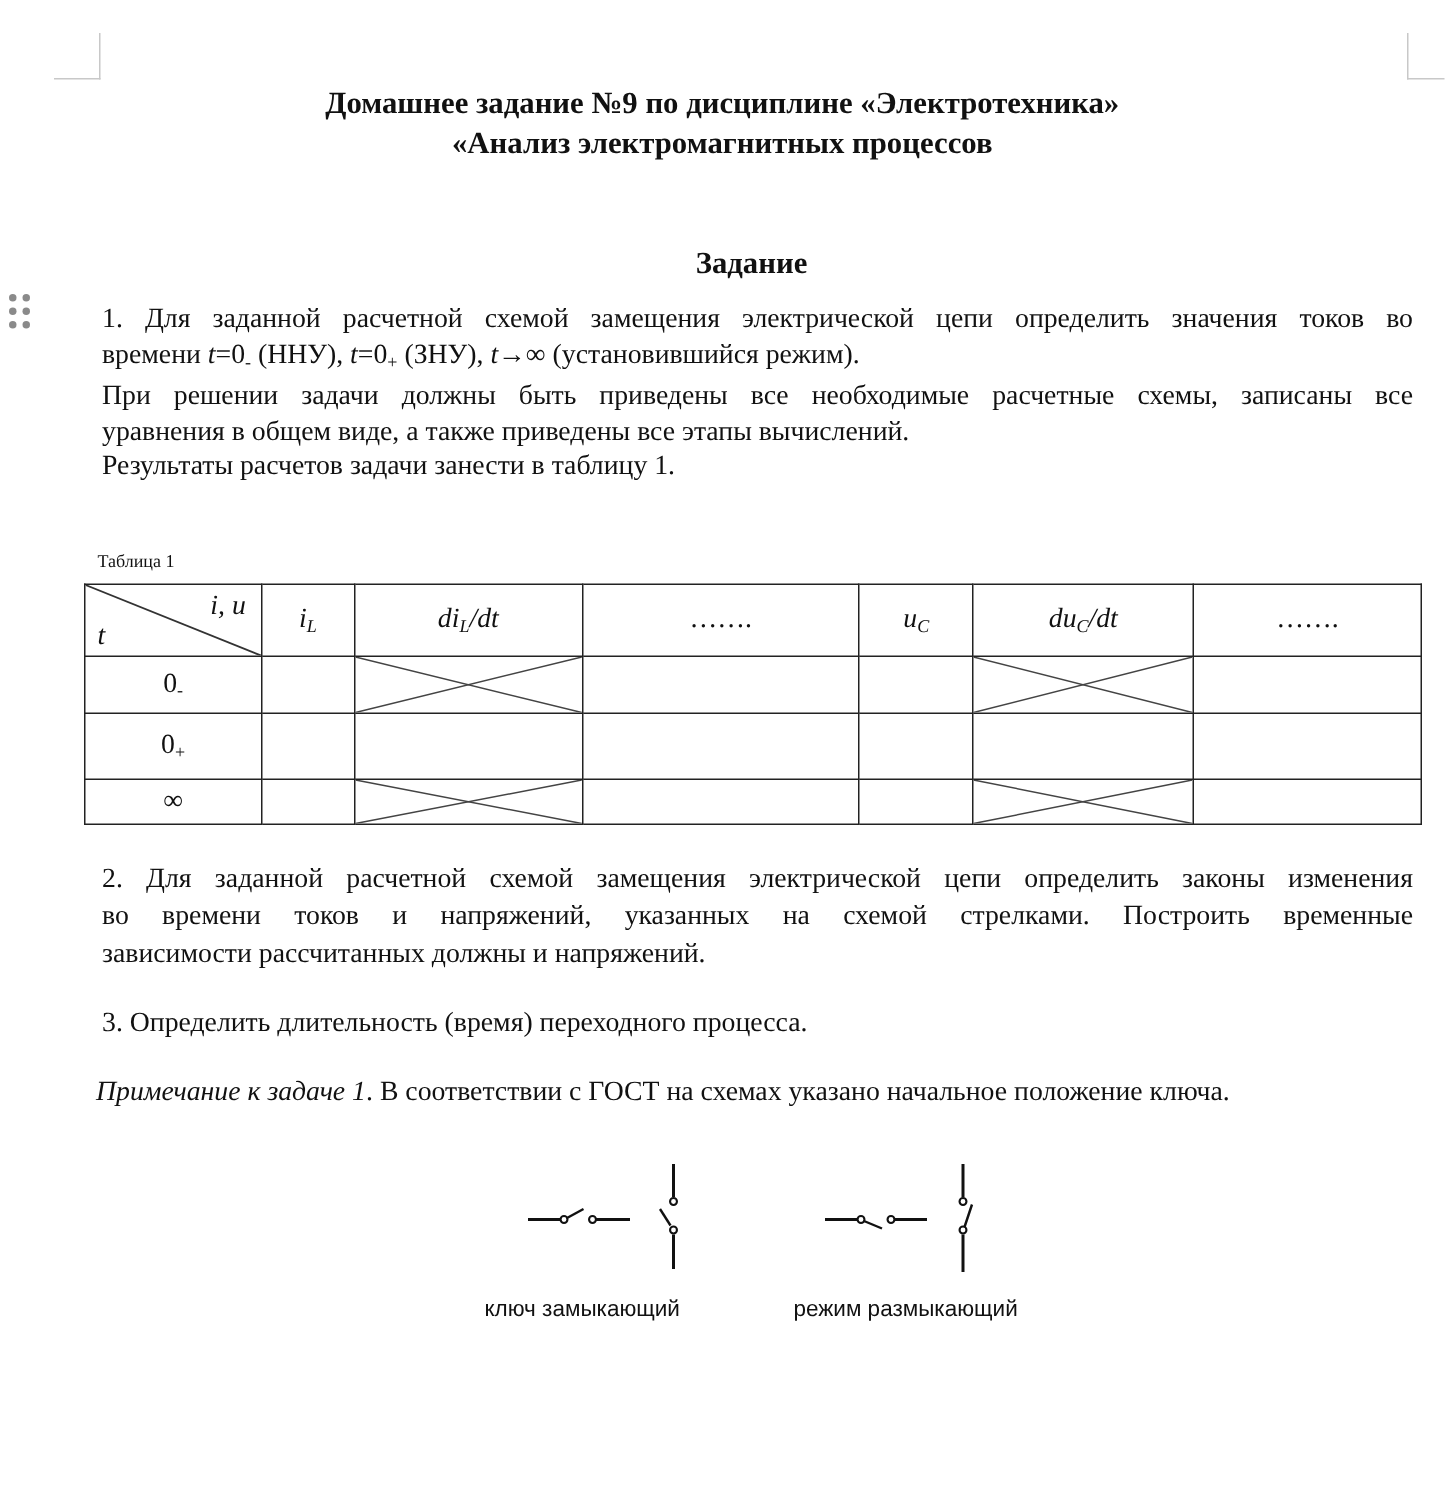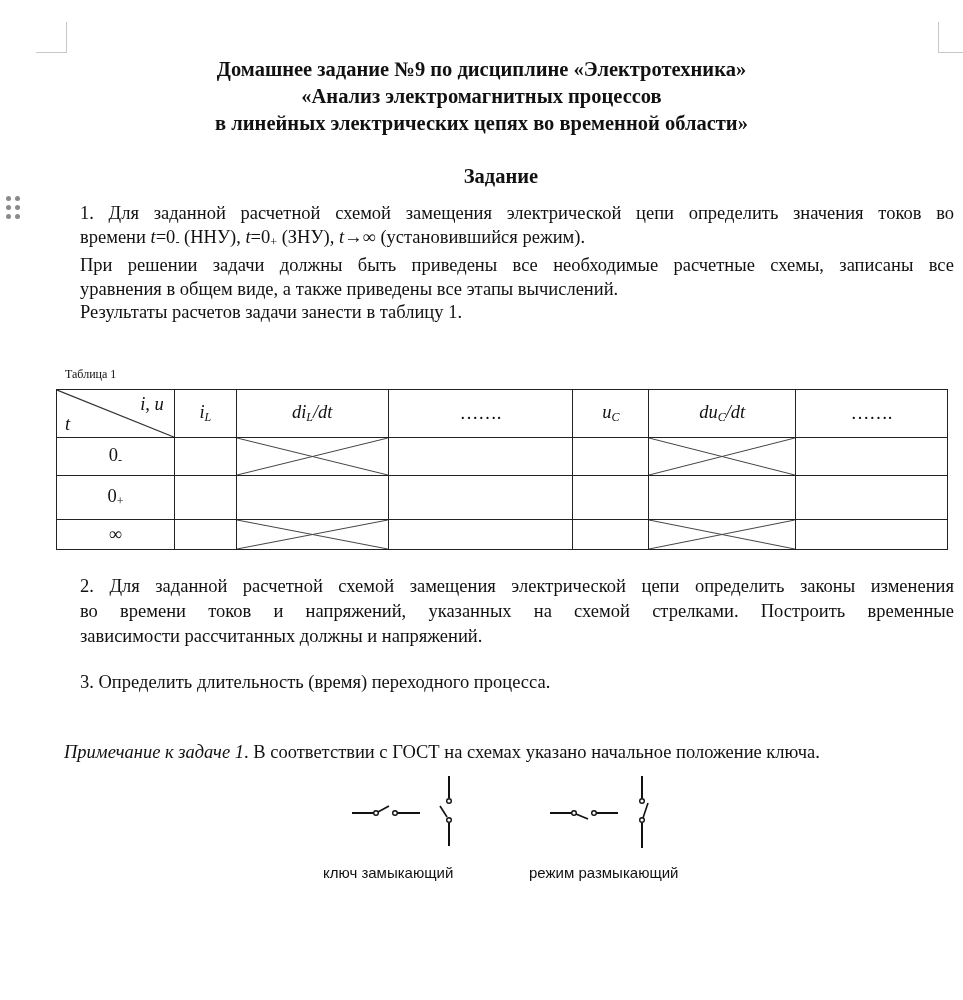--- a/index.html
+++ b/index.html
@@ -7,41 +7,41 @@
          font-family:"Liberation Serif", serif; color:#111; }
   .corner { position:absolute; border-color:#c8c8c8; border-style:solid; border-width:0; }
   .corner-tl { left:36px; top:22px; width:30px; height:30px; border-right-width:1px; border-bottom-width:1px; }
   .corner-tr { left:938px; top:22px; width:30px; height:30px; border-left-width:1px; border-bottom-width:1px; }
   .drag-handle { position:absolute; left:6px; top:196px; width:16px; height:28px; cursor:grab; }
   .drag-handle span { position:absolute; width:5px; height:5px; border-radius:50%; background:#8a8a8a; }
   .title { position:absolute; left:0; width:963px; text-align:center; top:56px;
            font-weight:bold; font-size:20.5px; line-height:27px; }
   .task-heading { position:absolute; left:0; width:1002px; text-align:center; top:165px;
                   font-weight:bold; font-size:20.5px; }
-  .para { position:absolute; left:80px; width:874px; font-size:18.5px; line-height:23.5px; text-align:justify; }
+  .para { position:absolute; left:68px; width:874px; font-size:18.5px; line-height:23.5px; text-align:justify; }
   .para p { margin:0; }
   .p1 { top:202px; }
   .line-j { text-align-last:justify; }
   .table-caption { position:absolute; left:65px; top:367px; font-size:12px; }
   table.t1 { position:absolute; left:56px; top:389px; width:892px; border-collapse:collapse;
              font-size:18.5px; }
   table.t1 td { border:1px solid #222; padding:0; text-align:center; position:relative;margin-top:42px; }
   .hdr td { height:47px; }
   .r1 td { height:37px; }
   .r2 td { height:43px; }
   .r3 td { height:29px; }
   .diag-cell { position:relative; }
   .diag-cell svg, .cross svg { position:absolute; left:0; top:0; width:100%; height:100%; }
   .iu { position:absolute; right:10px; top:4px; font-style:italic; }
   .tlabel { position:absolute; left:8px; bottom:2px; font-style:italic; }
   .it { font-style:italic; }
   sub.s { font-size:12px; vertical-align:-3px; }
   .p2 { top:574px; line-height:25px; }
   .p3 { top:671px; }
-  .note { position:absolute; left:64px; top:742px; font-size:18.5px; }
+  .note { position:absolute; left:64px; top:718px; font-size:18.5px; }
   .note .em { font-style:italic; }
   .switch-fig { position:absolute; top:776px; }
   .sw-label { position:absolute; top:864px; font-size:15px; font-family:Liberation Sans, sans-serif; }
 </style>
 </head>
 <body>
 
 <div class="corner corner-tl"></div>
 <div class="corner corner-tr"></div>
 
@@ -50,21 +50,20 @@
     <span style="left:9px;top:0"></span>
   <span style="left:0;top:9px"></span>
     <span style="left:9px;top:9px"></span>
   <span style="left:0;top:18px"></span>
     <span style="left:9px;top:18px"></span>
 </div>
 
 <div class="title">
   <div>Домашнее задание №9 по дисциплине «Электротехника»</div>
   <div>«Анализ электромагнитных процессов</div>
-  <div>в линейных электрических цепях во временной области»</div>
 </div>
 
 <div class="task-heading">Задание</div>
 
 <div class="para p1">
   <p class="line-j">1. Для заданной расчетной схемой замещения электрической цепи определить значения токов во</p>
   <p><span>времени </span><span class="it">t</span><span>=0</span><sub class="s">-</sub><span> (ННУ), </span><span class="it">t</span><span>=0</span><sub class="s">+</sub><span> (ЗНУ), </span><span class="it">t</span><span>→∞ (установившийся режим).</span></p>
   <p class="line-j">При решении задачи должны быть приведены все необходимые расчетные схемы, записаны все</p>
   <p>уравнения в общем виде, а также приведены все этапы вычислений.</p>
   <p>Результаты расчетов задачи занести в таблицу 1.</p>

